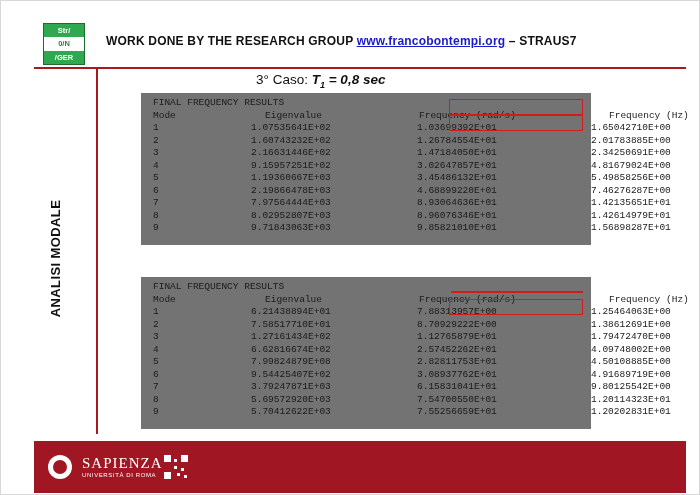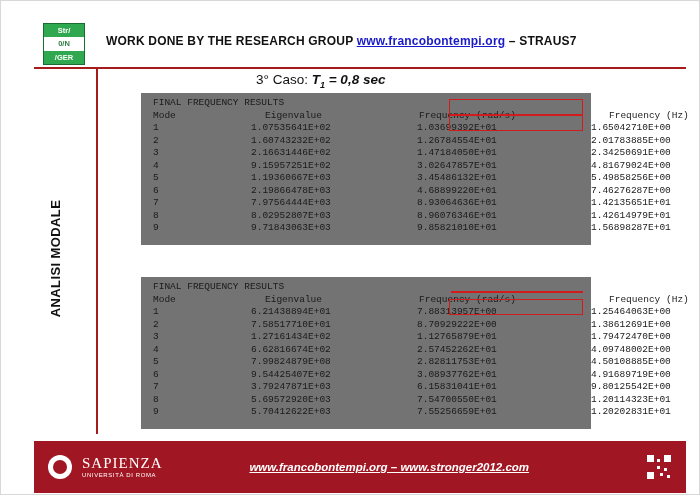--- a/index.html
+++ b/index.html
@@ -398,21 +398,20 @@
 
   <div class="strike" style="left:450px; top:290px; width:132px;"></div>
   <div class="hl-box" style="left:448px; top:298px; width:134px; height:16px;"></div>
 
   <div class="footer">
     <div class="seal"></div>
     <div class="sap">
       <div class="big">SAPIENZA</div>
       <div class="small">UNIVERSITÀ DI ROMA</div>
     </div>
-    <div class="footer-links">www.francobontempi.org – www.stronger2012.com</div>
     <div class="qr">
       <div class="q" style="left:1px;  top:1px;  width:7px;  height:7px;"></div>
       <div class="q" style="left:18px; top:1px;  width:7px;  height:7px;"></div>
       <div class="q" style="left:1px;  top:18px; width:7px;  height:7px;"></div>
       <div class="q" style="left:11px; top:5px;  width:3px;  height:3px;"></div>
       <div class="q" style="left:11px; top:12px; width:3px;  height:3px;"></div>
       <div class="q" style="left:18px; top:14px; width:3px;  height:3px;"></div>
       <div class="q" style="left:14px; top:19px; width:3px;  height:3px;"></div>
       <div class="q" style="left:21px; top:21px; width:3px;  height:3px;"></div>
     </div>

